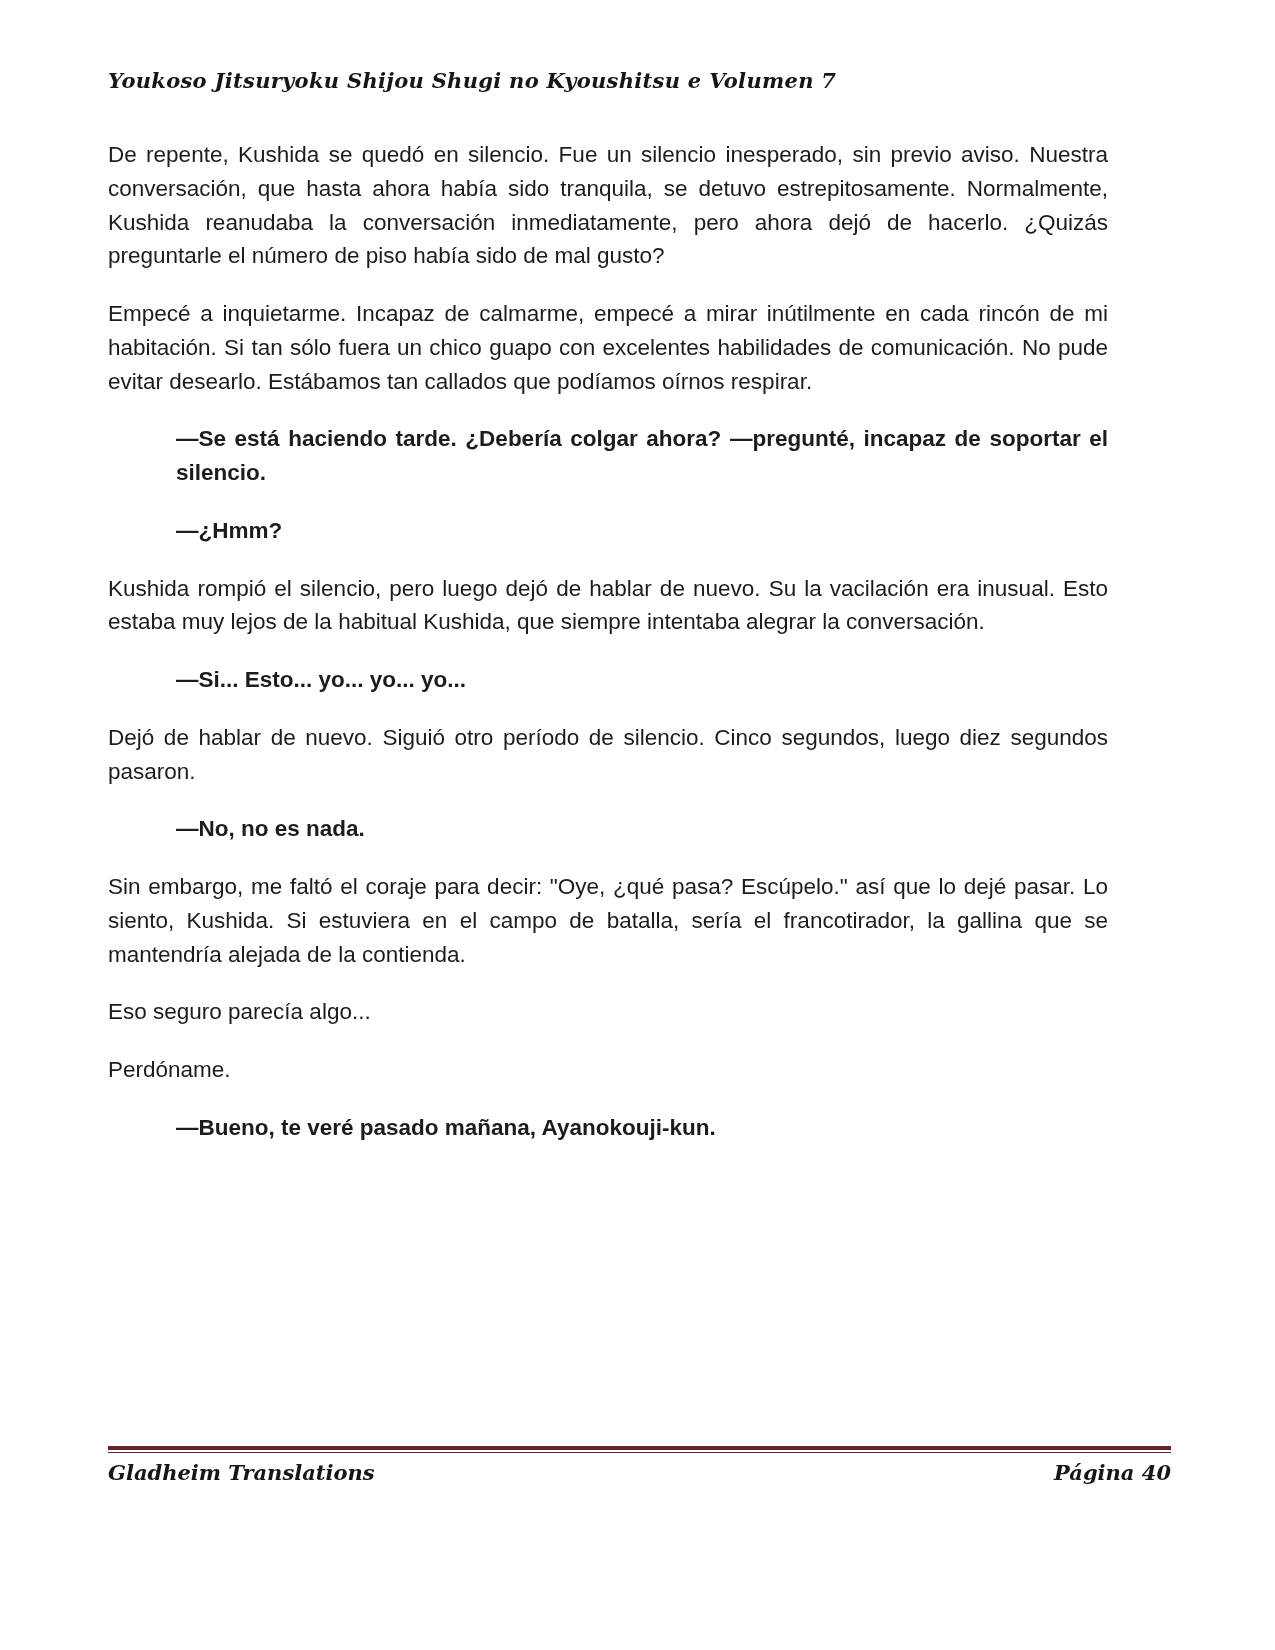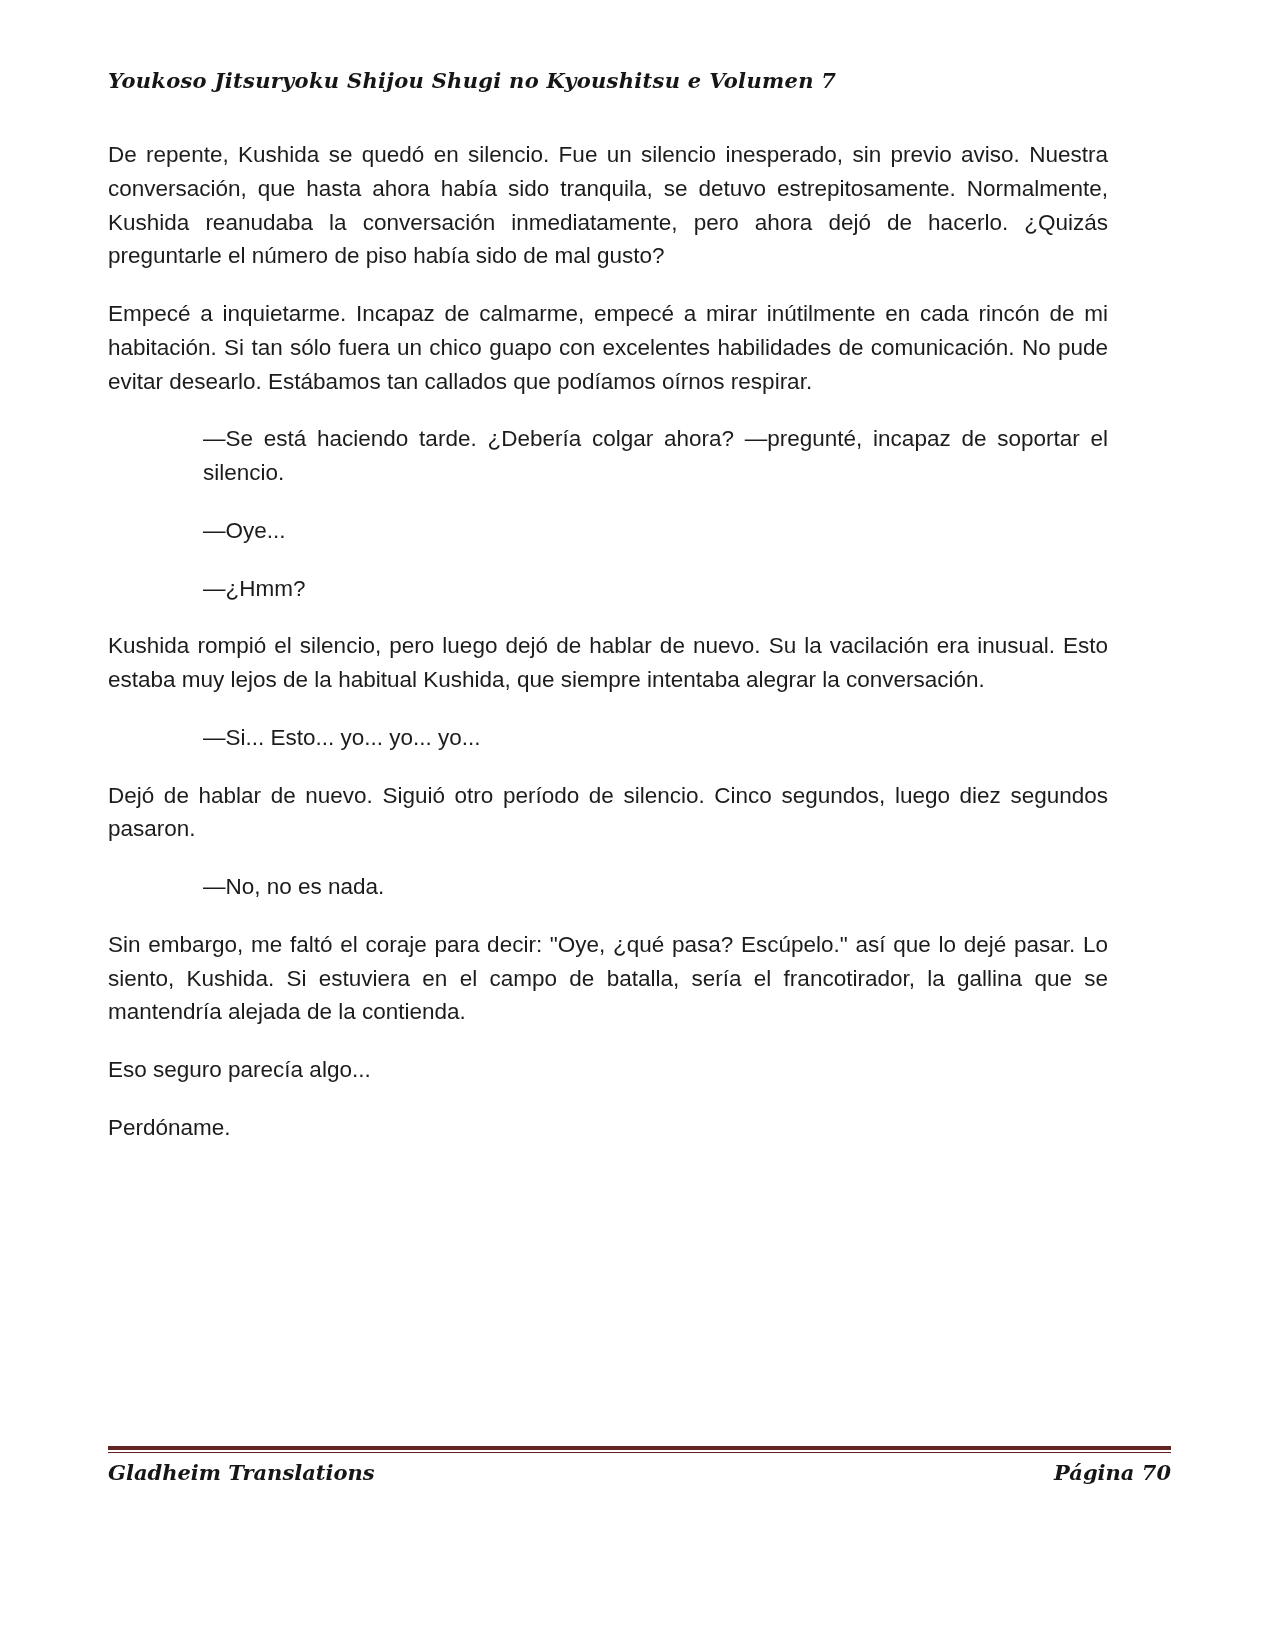--- a/index.html
+++ b/index.html
@@ -35,21 +35,22 @@
     left: 108px;
     width: 1000px;
     font-size: 22.5px;
     line-height: 1.5;
   }
   p.para {
     margin: 0 0 24px 0;
     text-align: justify;
   }
   p.para.dialogue {
-    margin-left: 95px;
+    margin-left: 68px;
+    font-weight: bold;
   }
   .footer {
     position: absolute;
     left: 108px;
     right: 104px;
     top: 1446px;
   }
   .rule-thick {
     height: 4px;
     background: #632423;
@@ -77,33 +78,33 @@
 <div class="page">
 
   <div class="header">
     <span>Youkoso Jitsuryoku Shijou Shugi no Kyoushitsu e Volumen 7</span>
   </div>
 
   <div class="content">
     <p class="para normal">De repente, Kushida se quedó en silencio. Fue un silencio inesperado, sin previo aviso. Nuestra conversación, que hasta ahora había sido tranquila, se detuvo estrepitosamente. Normalmente, Kushida reanudaba la conversación inmediatamente, pero ahora dejó de hacerlo. ¿Quizás preguntarle el número de piso había sido de mal gusto?</p>
     <p class="para normal">Empecé a inquietarme. Incapaz de calmarme, empecé a mirar inútilmente en cada rincón de mi habitación. Si tan sólo fuera un chico guapo con excelentes habilidades de comunicación. No pude evitar desearlo. Estábamos tan callados que podíamos oírnos respirar.</p>
     <p class="para dialogue">—Se está haciendo tarde. ¿Debería colgar ahora? —pregunté, incapaz de soportar el silencio.</p>
-    <p class="para dialogue">—Oye...</p>
     <p class="para dialogue">—¿Hmm?</p>
     <p class="para normal">Kushida rompió el silencio, pero luego dejó de hablar de nuevo. Su la vacilación era inusual. Esto estaba muy lejos de la habitual Kushida, que siempre intentaba alegrar la conversación.</p>
     <p class="para dialogue">—Si... Esto... yo... yo... yo...</p>
     <p class="para normal">Dejó de hablar de nuevo. Siguió otro período de silencio. Cinco segundos, luego diez segundos pasaron.</p>
     <p class="para dialogue">—No, no es nada.</p>
     <p class="para normal">Sin embargo, me faltó el coraje para decir: "Oye, ¿qué pasa? Escúpelo." así que lo dejé pasar. Lo siento, Kushida. Si estuviera en el campo de batalla, sería el francotirador, la gallina que se mantendría alejada de la contienda.</p>
     <p class="para normal">Eso seguro parecía algo...</p>
     <p class="para normal">Perdóname.</p>
+    <p class="para dialogue">—Bueno, te veré pasado mañana, Ayanokouji-kun.</p>
   </div>
 
   <div class="footer">
     <div class="rule-thick"></div>
     <div class="rule-thin"></div>
     <div class="footer-text">
       <span>Gladheim Translations</span>
-      <span>Página 70</span>
+      <span>Página 40</span>
     </div>
   </div>
 
 </div>
 
 </body></html>

